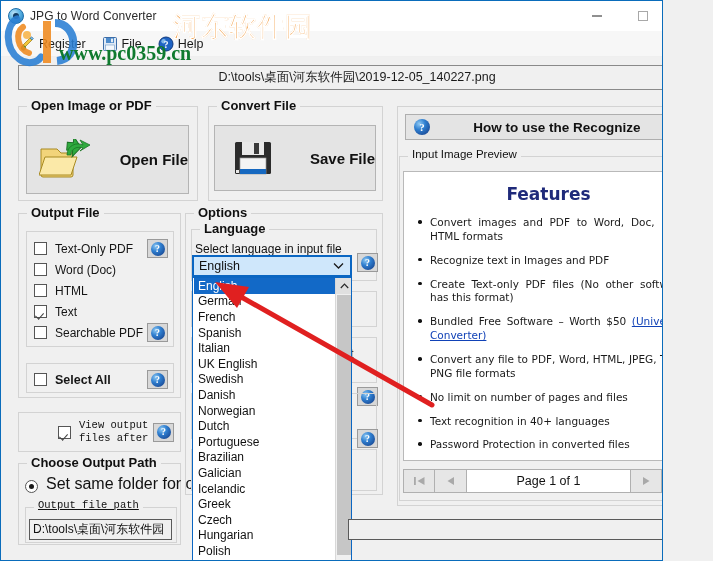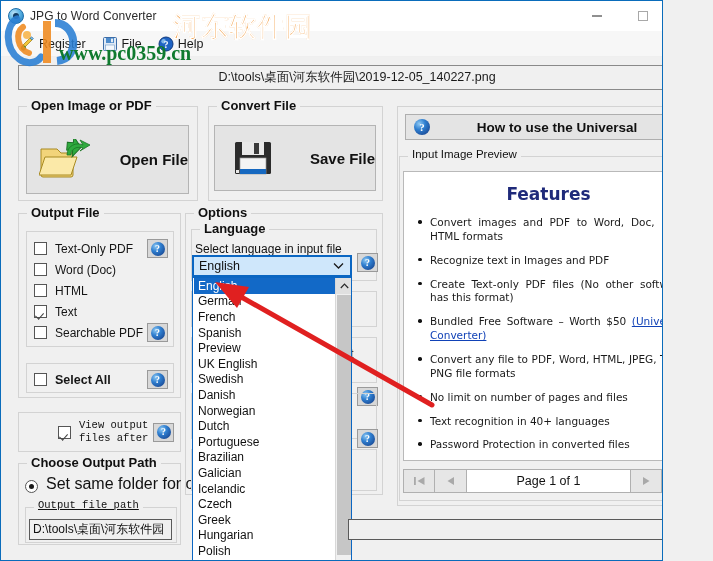--- a/index.html
+++ b/index.html
@@ -472,51 +472,51 @@
         </svg>
     </span>
   </div>
 
   <div class="droplist" style="left:191px; top:276px; width:160px; height:285px;">
     <div class="dl-items" id="dl-items">
         <div class="dl-item sel">English</div>
         <div class="dl-item">German</div>
         <div class="dl-item">French</div>
         <div class="dl-item">Spanish</div>
-        <div class="dl-item">Preview</div>
+        <div class="dl-item">Italian</div>
         <div class="dl-item">UK English</div>
         <div class="dl-item">Swedish</div>
         <div class="dl-item">Danish</div>
         <div class="dl-item">Norwegian</div>
         <div class="dl-item">Dutch</div>
         <div class="dl-item">Portuguese</div>
         <div class="dl-item">Brazilian</div>
         <div class="dl-item">Galician</div>
         <div class="dl-item">Icelandic</div>
+        <div class="dl-item">Greek</div>
         <div class="dl-item">Czech</div>
-        <div class="dl-item">Greek</div>
         <div class="dl-item">Hungarian</div>
         <div class="dl-item">Polish</div>
         <div class="dl-item">Romanian</div>
       </div>
     <div class="dl-scroll">
       <div class="dl-up">
         <svg width="9" height="6" viewBox="0 0 9 6">
             <path d="M.8 5 L4.5 1.2 L8.2 5" fill="none" stroke="#2a2a2a" stroke-width="1.2"></path>
           </svg>
       </div>
       <div class="dl-thumb"></div>
     </div>
   </div>
 
   <div class="grp" style="left:396px; top:105px; width:301px; height:400px;"></div>
 
   <div class="howto">
     <span class="q2">?</span>
-    <span class="t">How to use the Universal</span>
+    <span class="t">How to use the Recognize</span>
   </div>
 
   <div class="grp small" style="left:398px; top:155px; width:297px; height:345px;">
     <span class="grp-title">Input Image Preview</span>
   </div>
 
   <div class="preview-box">
     <div class="feat-title">Features</div>
     <div class="feat-list" id="feat-list">
         <div class="feat-li">

